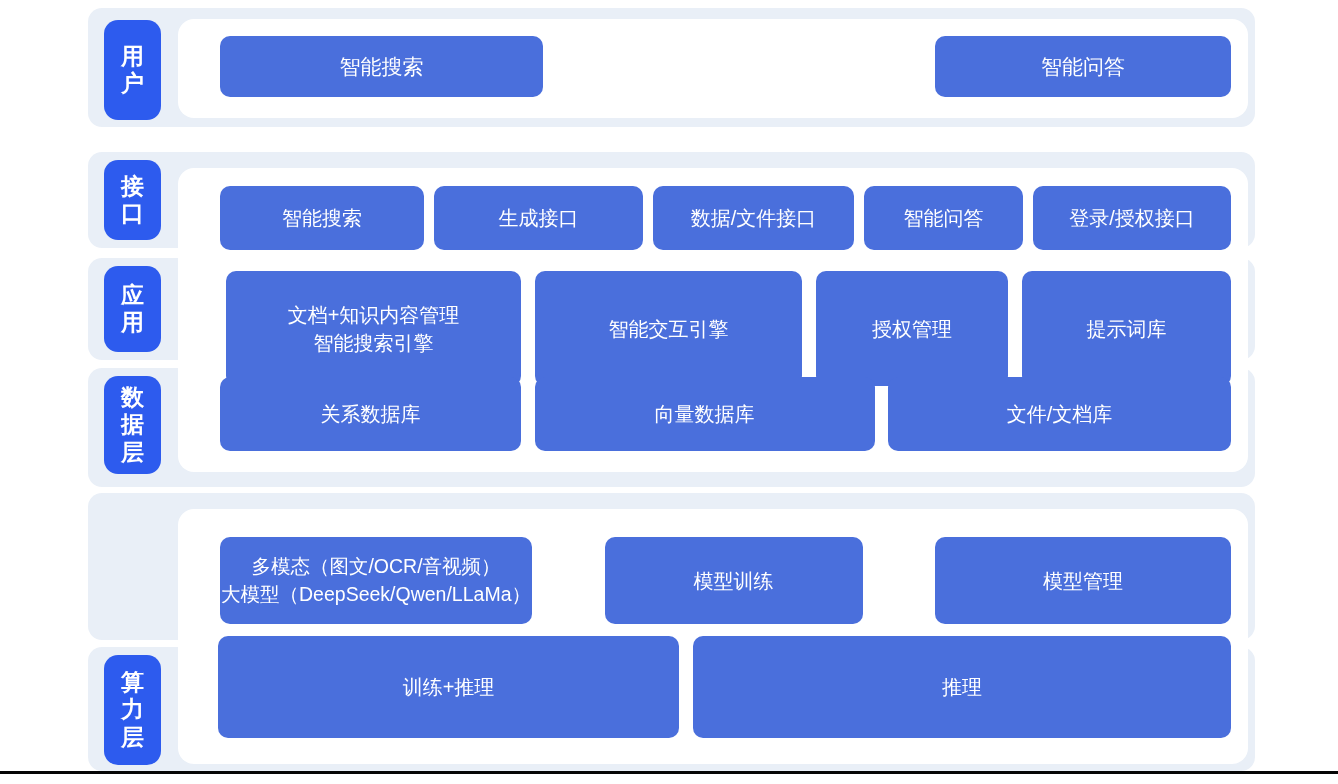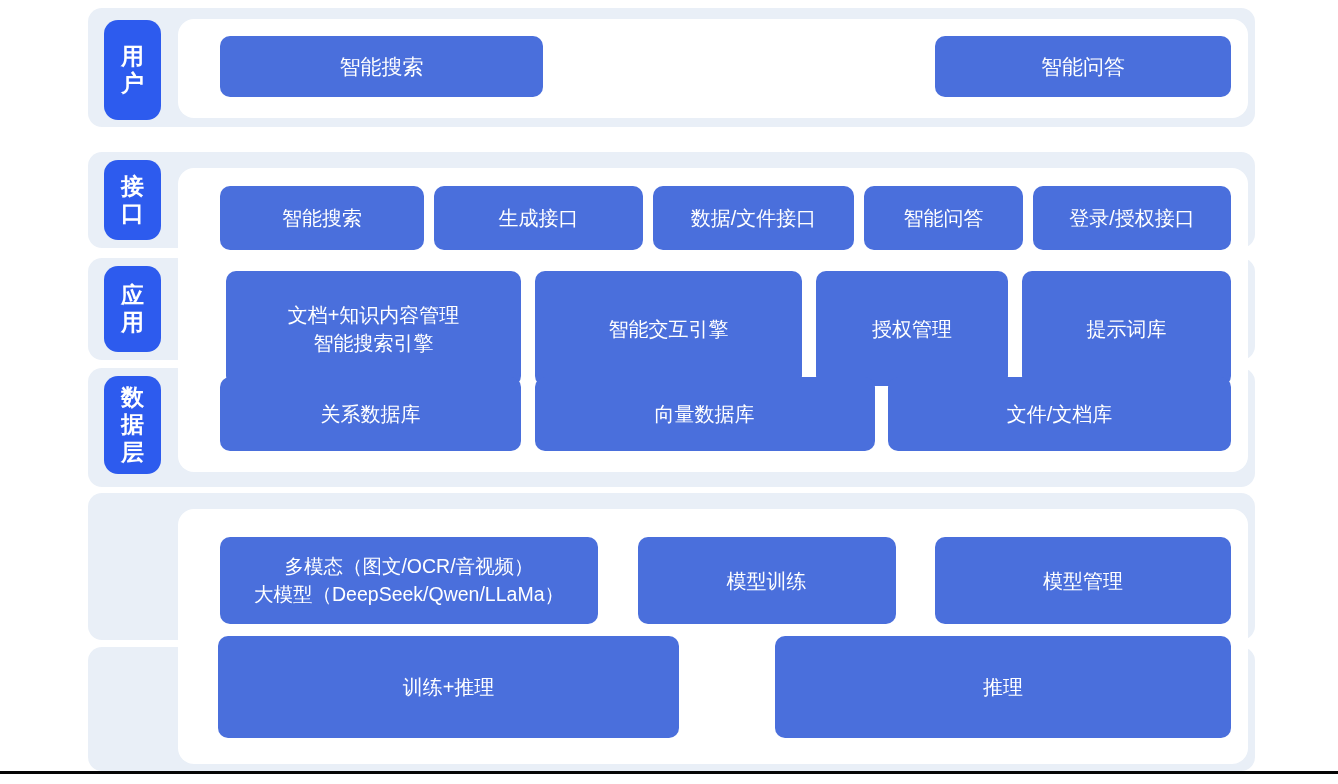--- a/index.html
+++ b/index.html
@@ -130,27 +130,30 @@
   <div class="row" style="left:220px;width:1011px;top:377px;height:74px">
     <div class="block fs20" style="width:301px">关系数据库</div>
     <div class="block fs20" style="width:340px">向量数据库</div>
     <div class="block fs20" style="width:343px">文件/文档库</div>
   </div>
 
   <div class="band" style="top:493px;height:147px"></div>
   <div class="band" style="top:647px;height:124px"></div>
   <div class="panel" style="top:509px;height:255px"></div>
 
+  <div class="pill" style="top:655px;height:110px">
+    <span>算力层</span>
+  </div>
 
   <div class="row" style="left:220px;width:1011px;top:537px;height:87px">
-    <div class="block fs19" style="width:378px">多模态（图文/OCR/音视频）
+    <div class="block fs19" style="width:312px">多模态（图文/OCR/音视频）
 大模型（DeepSeek/Qwen/LLaMa）</div>
     <div class="block fs20" style="width:258px">模型训练</div>
     <div class="block fs20" style="width:296px">模型管理</div>
   </div>
 
   <div class="row" style="left:218px;width:1013px;top:636px;height:102px">
     <div class="block fs20" style="width:461px">训练+推理</div>
-    <div class="block fs20" style="width:456px">推理</div>
+    <div class="block fs20" style="width:538px">推理</div>
   </div>
 
   <div class="divider"></div>
 </div>
 
 </body></html>

